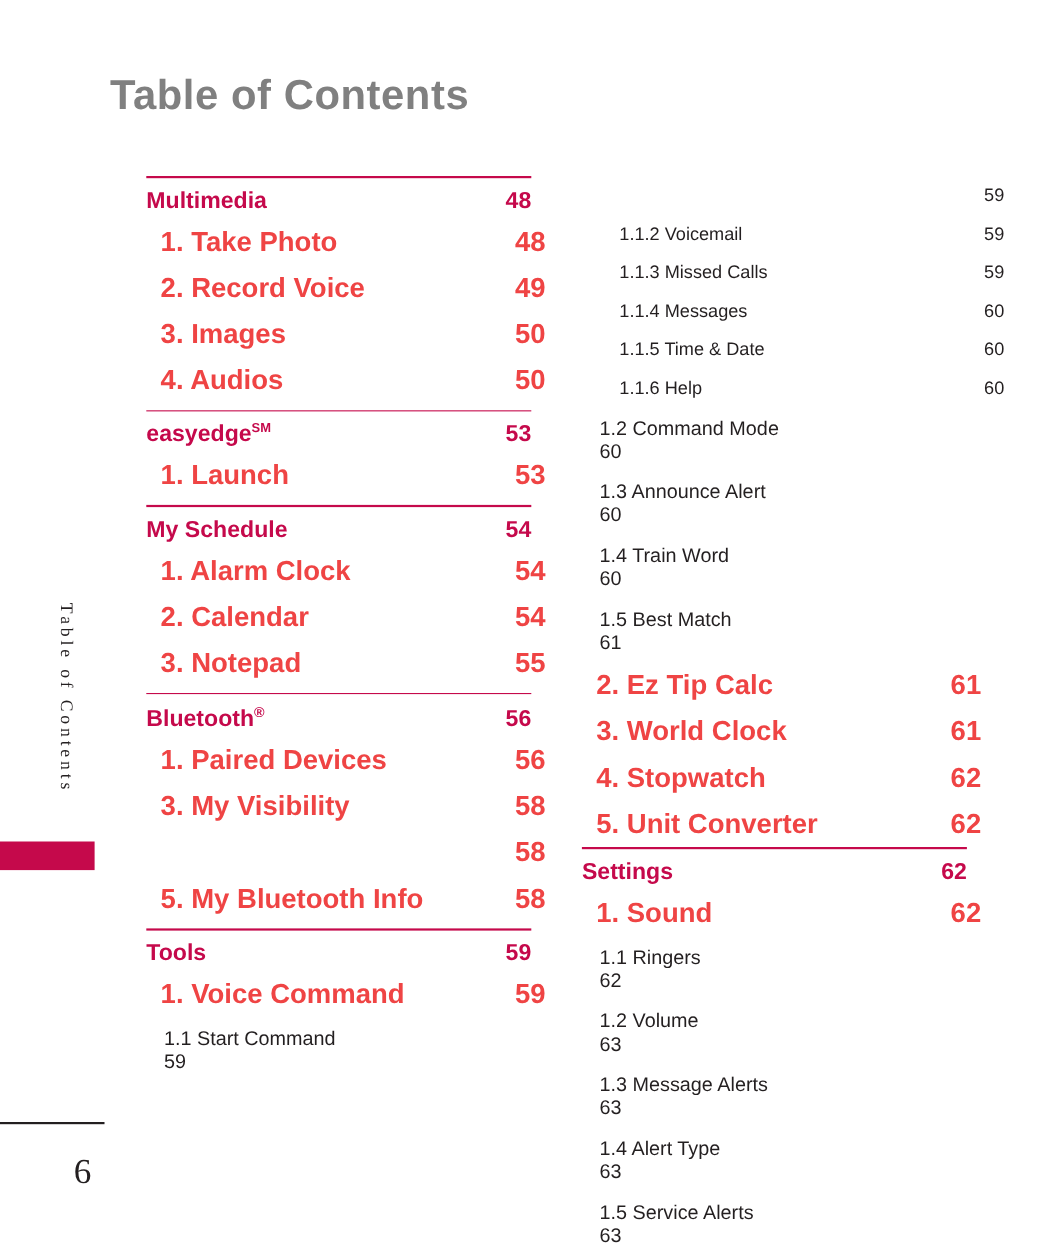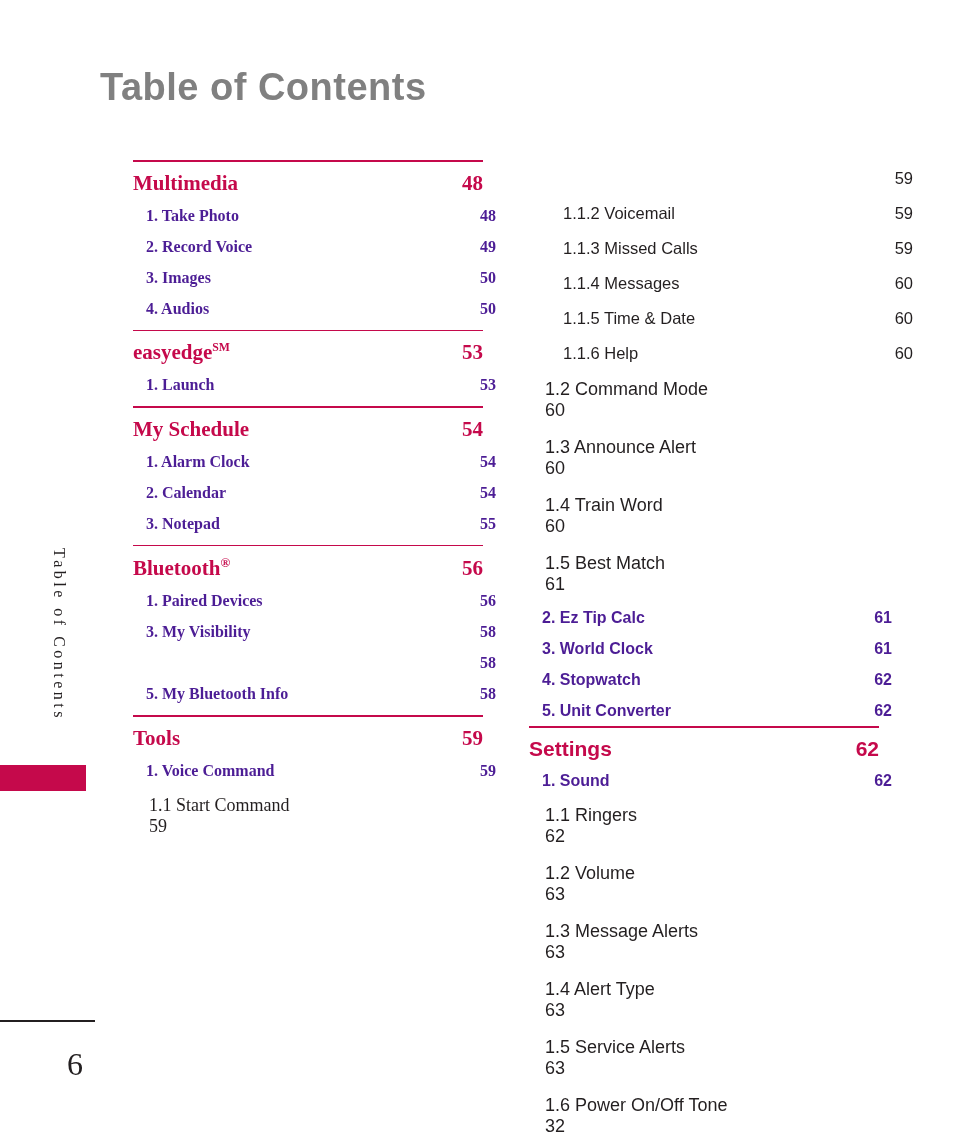--- a/index.html
+++ b/index.html
@@ -66,21 +66,21 @@
     color: #231f20;
     font-family: "Liberation Serif", serif;
   }
 
   
   .col {
     position: absolute;
     top: 160px;
     width: 350px;
   }
-  .col-left  { left: 133px; font-family: Liberation Serif, serif; }
+  .col-left  { left: 133px; }
   .col-right { left: 529px; }
 
   
   .rule {
     height: 1.5px;
     background: #c5094b;
     width: 100%;
   }
   .row {
     display: flex;
@@ -97,23 +97,23 @@
     color: #c5094b;
     font-weight: bold;
     font-size: 21px;
     padding-top: 9px;
     padding-bottom: 4px;
   }
   .row.lvl-h .page { font-size: 21px; }
 
   
   .row.lvl-1 {
-    color: #4c1d95;
-    font-weight: bold;
-    font-size: 16px;
+    color: #ef4444;
+    font-weight: bold;
+    font-size: 25px;
     padding-left: 13px;
     padding-top: 7px;
     padding-bottom: 6px;
   }
 
   
   .row.lvl-2 {
     color: #231f20;
     font-weight: normal;
     font-size: 18px;

